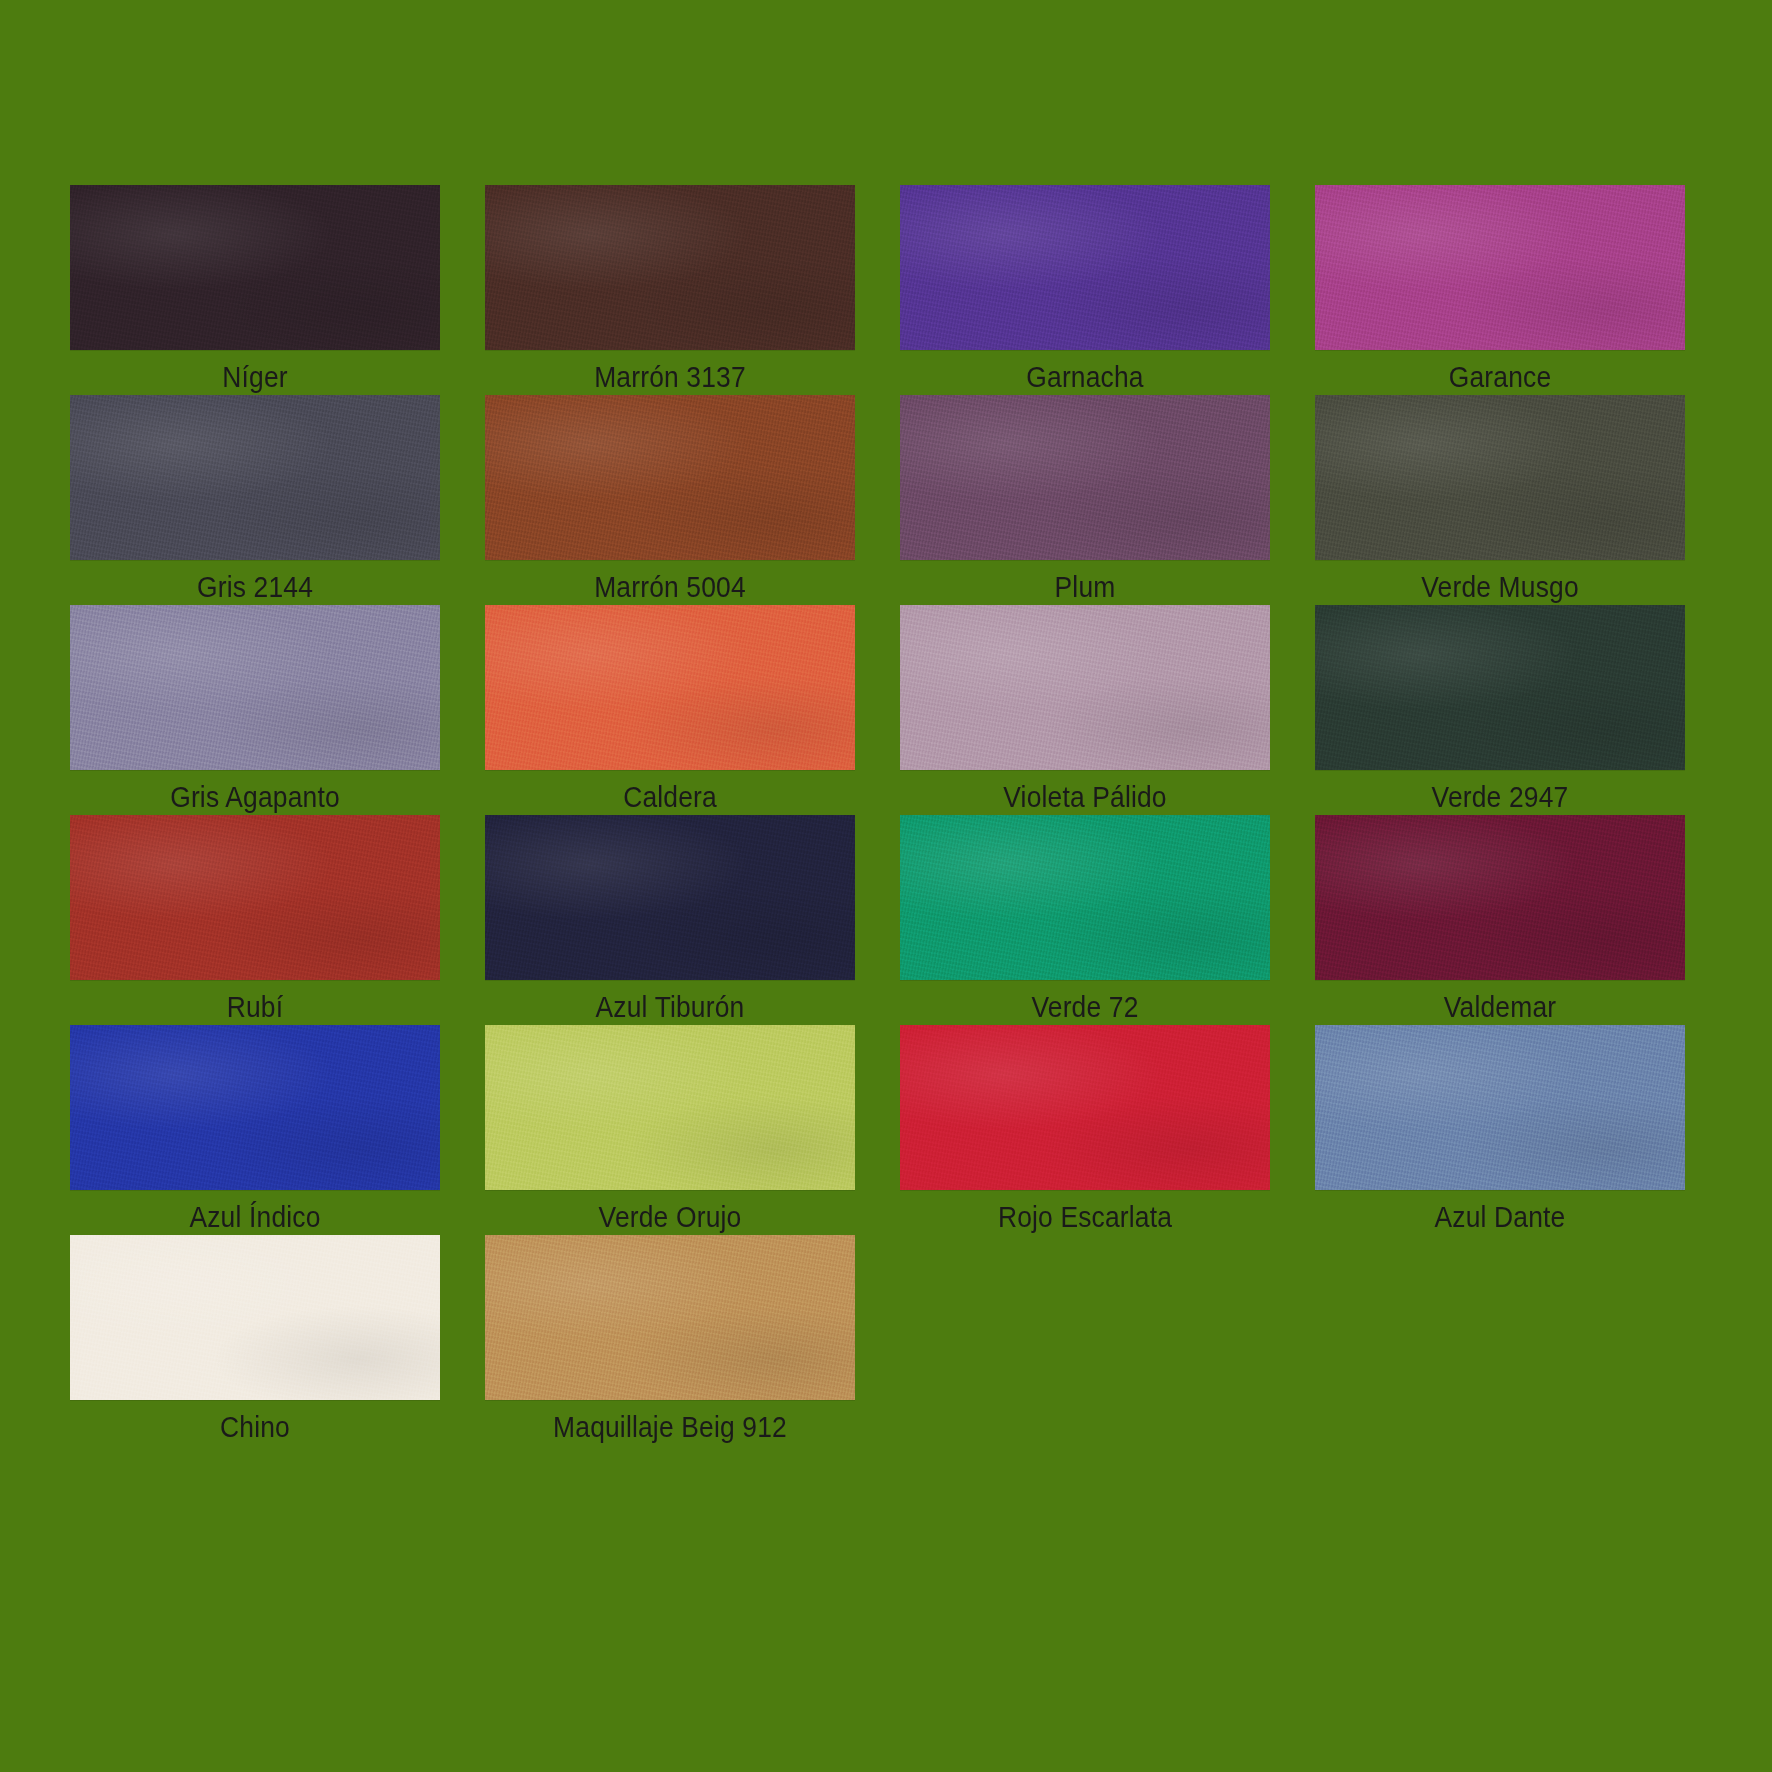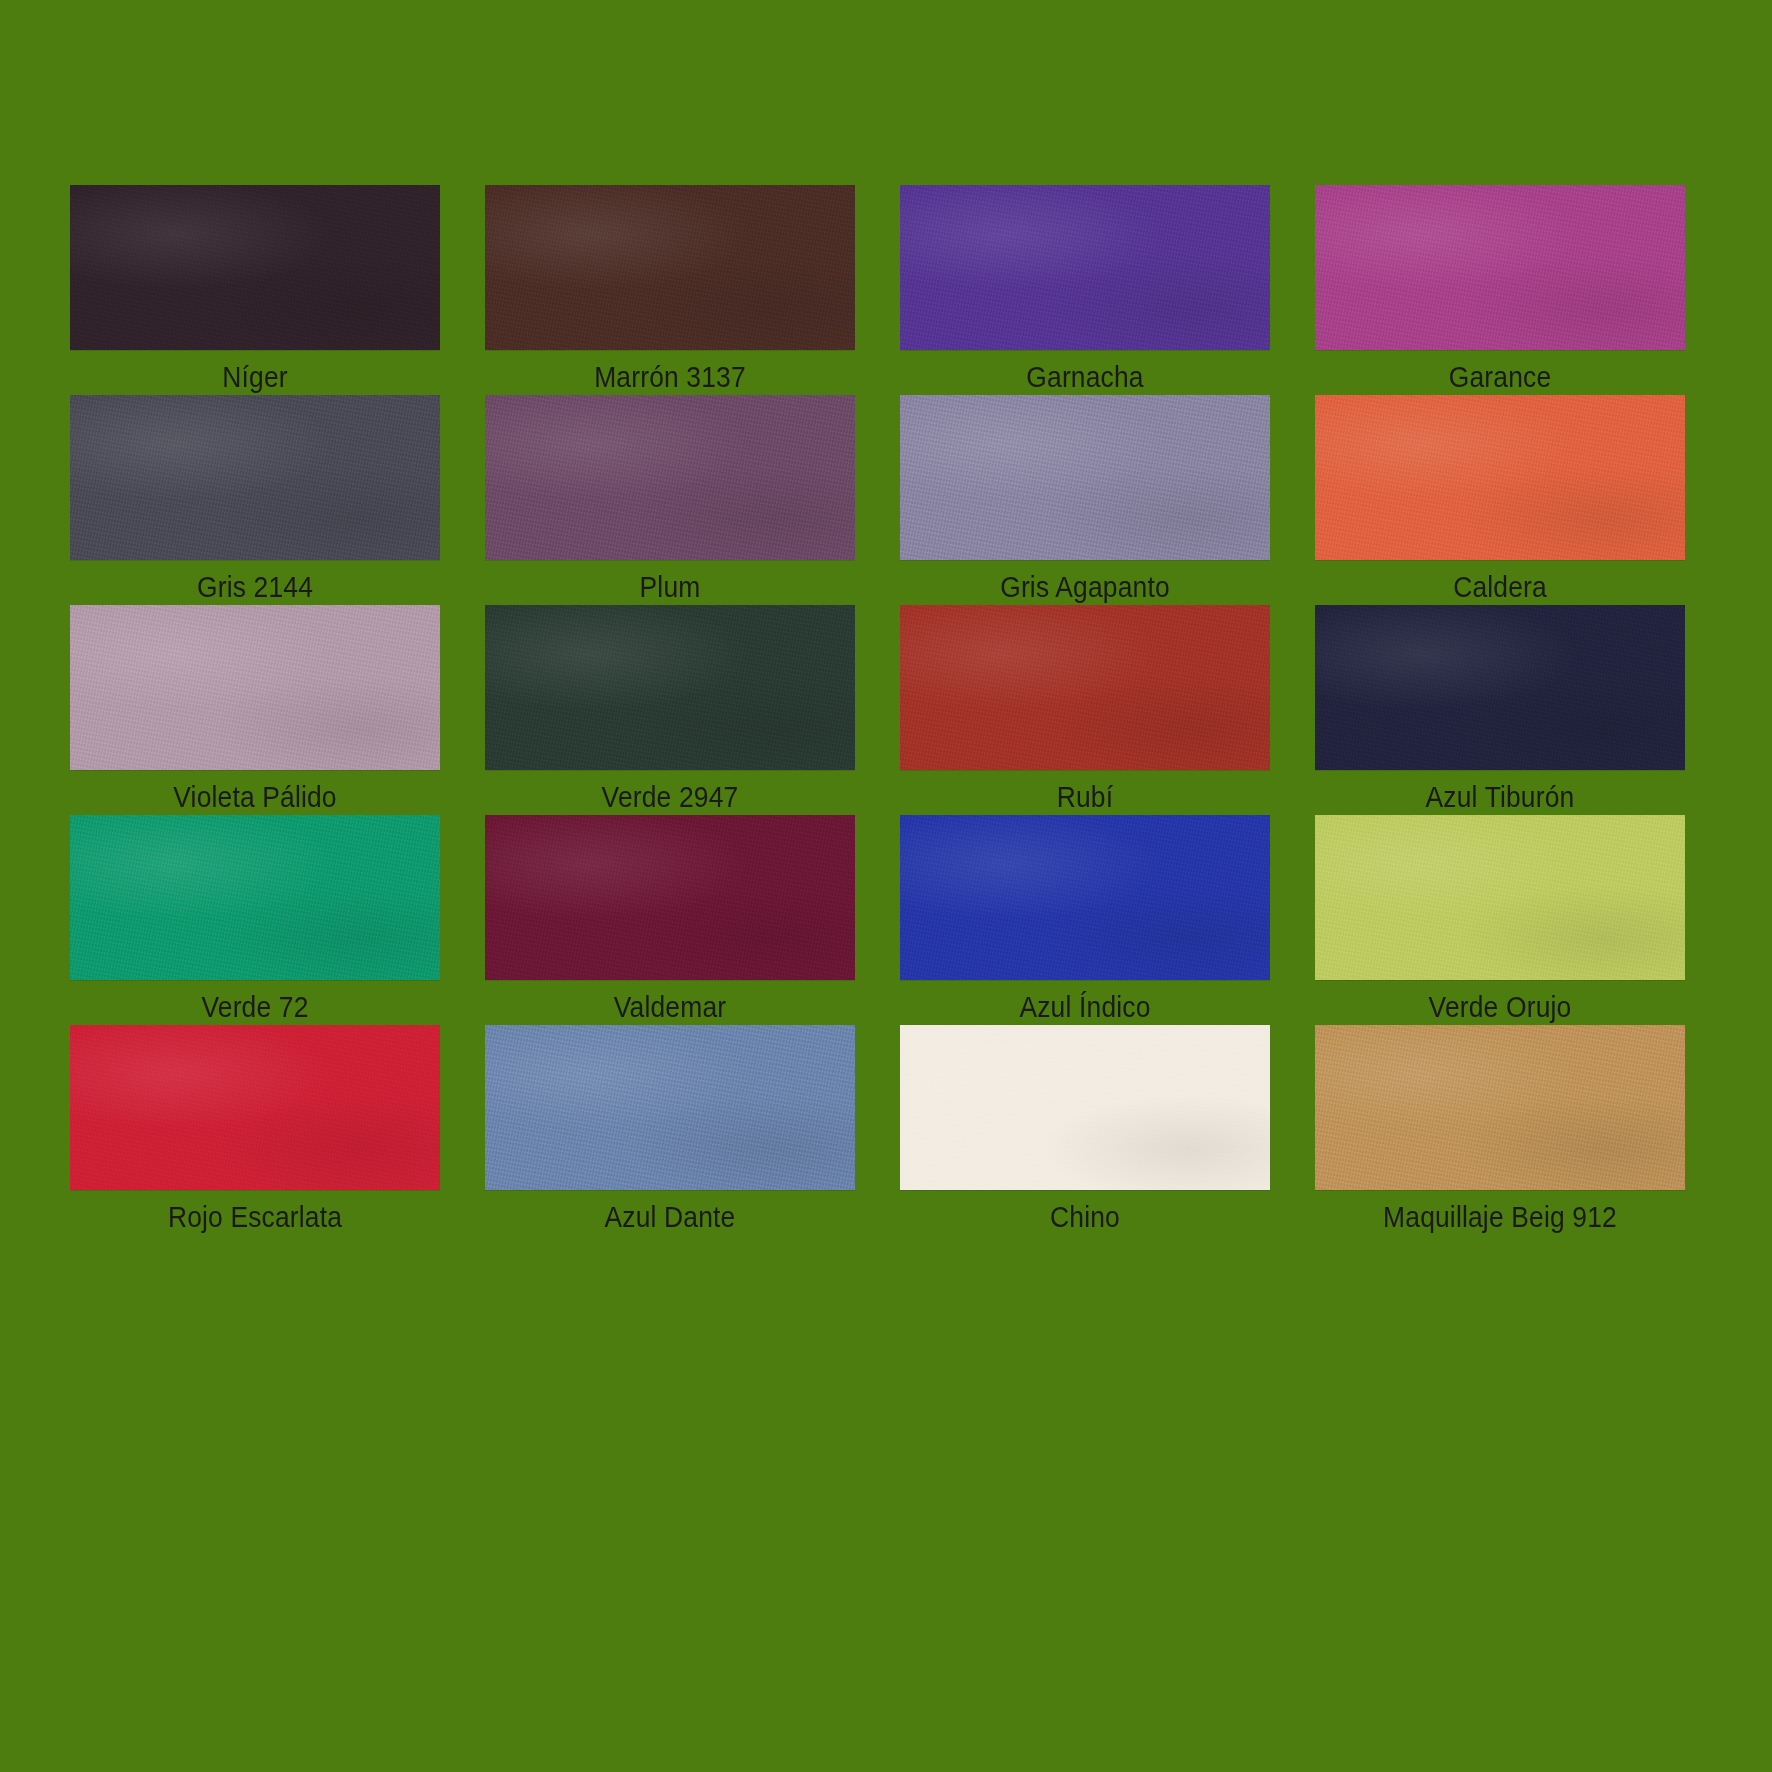--- a/index.html
+++ b/index.html
@@ -101,22 +101,30 @@
       </div>
       <div class="swatch-cell">
         <div class="swatch-chip" style="background-color: rgb(168, 65, 139);"></div>
         <div class="swatch-label">Garance</div>
       </div>
       <div class="swatch-cell">
         <div class="swatch-chip" style="background-color: rgb(74, 74, 87);"></div>
         <div class="swatch-label">Gris 2144</div>
       </div>
       <div class="swatch-cell">
+        <div class="swatch-chip" style="background-color: rgb(138, 69, 38);"></div>
+        <div class="swatch-label">Marrón 5004</div>
+      </div>
+      <div class="swatch-cell">
         <div class="swatch-chip" style="background-color: rgb(109, 74, 103);"></div>
         <div class="swatch-label">Plum</div>
+      </div>
+      <div class="swatch-cell">
+        <div class="swatch-chip" style="background-color: rgb(74, 76, 64);"></div>
+        <div class="swatch-label">Verde Musgo</div>
       </div>
       <div class="swatch-cell">
         <div class="swatch-chip" style="background-color: rgb(138, 133, 163);"></div>
         <div class="swatch-label">Gris Agapanto</div>
       </div>
       <div class="swatch-cell">
         <div class="swatch-chip" style="background-color: rgb(224, 98, 64);"></div>
         <div class="swatch-label">Caldera</div>
       </div>
       <div class="swatch-cell">

